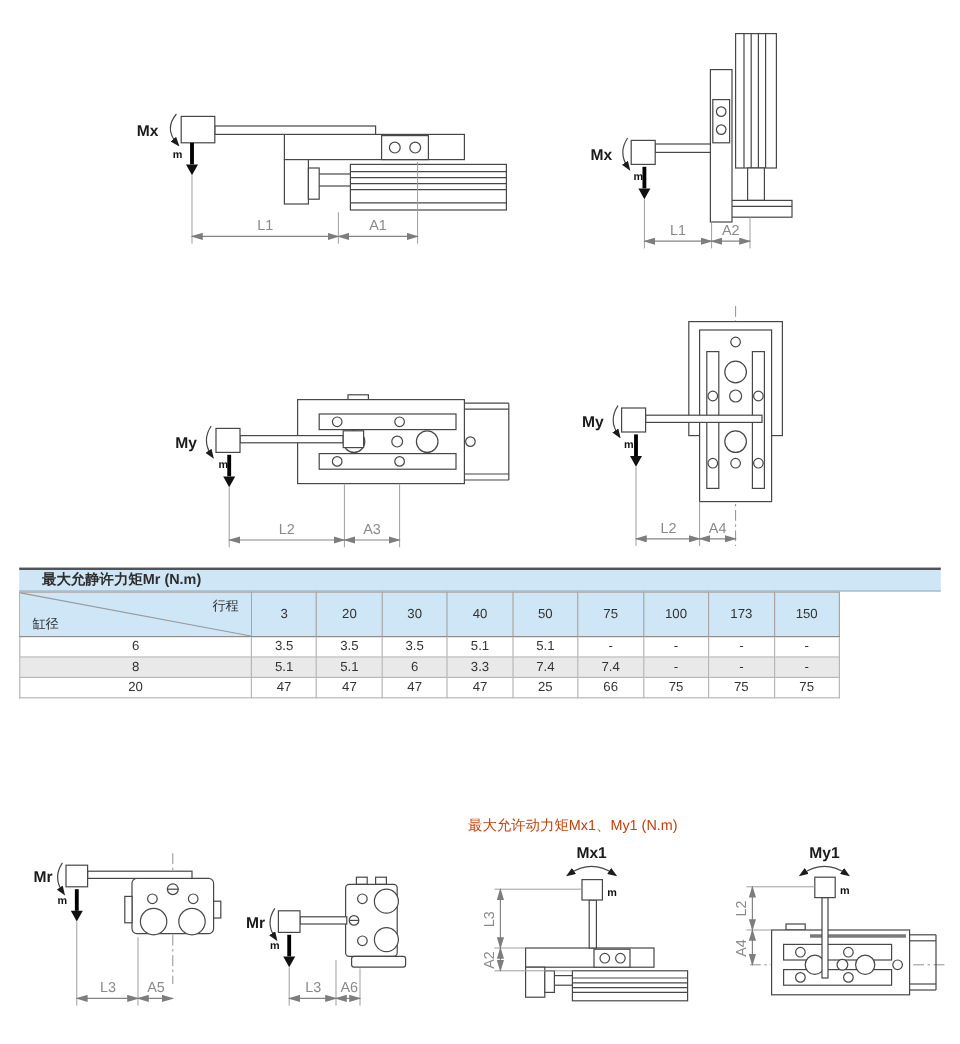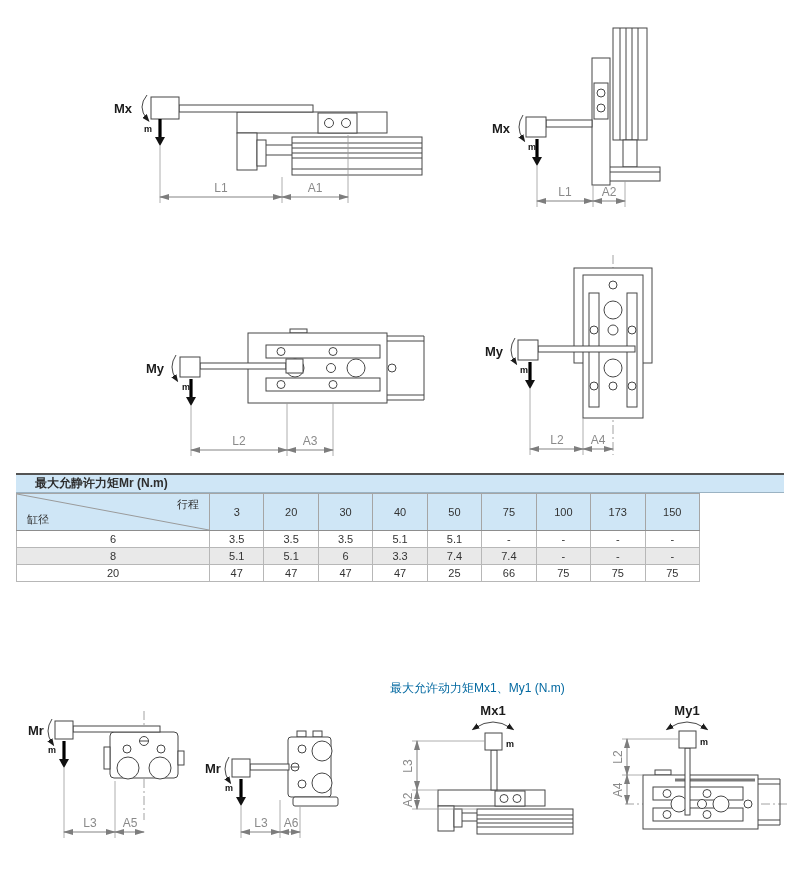--- a/index.html
+++ b/index.html
@@ -23,21 +23,21 @@
   table.spec{position:absolute;left:16px;top:493px;width:684px;border-collapse:collapse;table-layout:fixed;}
   table.spec th,table.spec td{border:1px solid #b7b7b7;text-align:center;vertical-align:middle;
     font-size:11px;font-weight:400;color:#333;padding:0;height:16px;}
   table.spec thead th{background:#cfe6f6;height:36px;border-color:#a5a5a5;border-bottom-color:#8d8d8d;}
   table.spec tbody tr.alt{background:#e9e9e9;}
   th.corner{position:relative;}
   .corner-top{position:absolute;right:10px;top:3px;font-size:11px;}
   .corner-bottom{position:absolute;left:10px;bottom:3px;font-size:11px;margin-top:28px;}
   .corner-svg{position:absolute;left:0;top:0;width:100%;height:100%;}
   .note{position:absolute;left:16px;top:640px;font-size:12px;color:#333;}
-  .s2title{position:absolute;left:390px;top:680px;font-size:12px;color:#0369a1;}
+  .s2title{position:absolute;left:390px;top:680px;font-size:12px;color:#c2410c;}
 </style>
 </head>
 <body>
 
 <div class="page">
 
   <svg width="0" height="0" aria-hidden="true">
     <defs>
       <marker id="da" viewBox="0 0 10 6" markerWidth="10" markerHeight="6" refX="9" refY="3" orient="auto-start-reverse" markerUnits="userSpaceOnUse">
         <path d="M0,0 L10,3 L0,6 Z" fill="#7d7d7d"></path>

